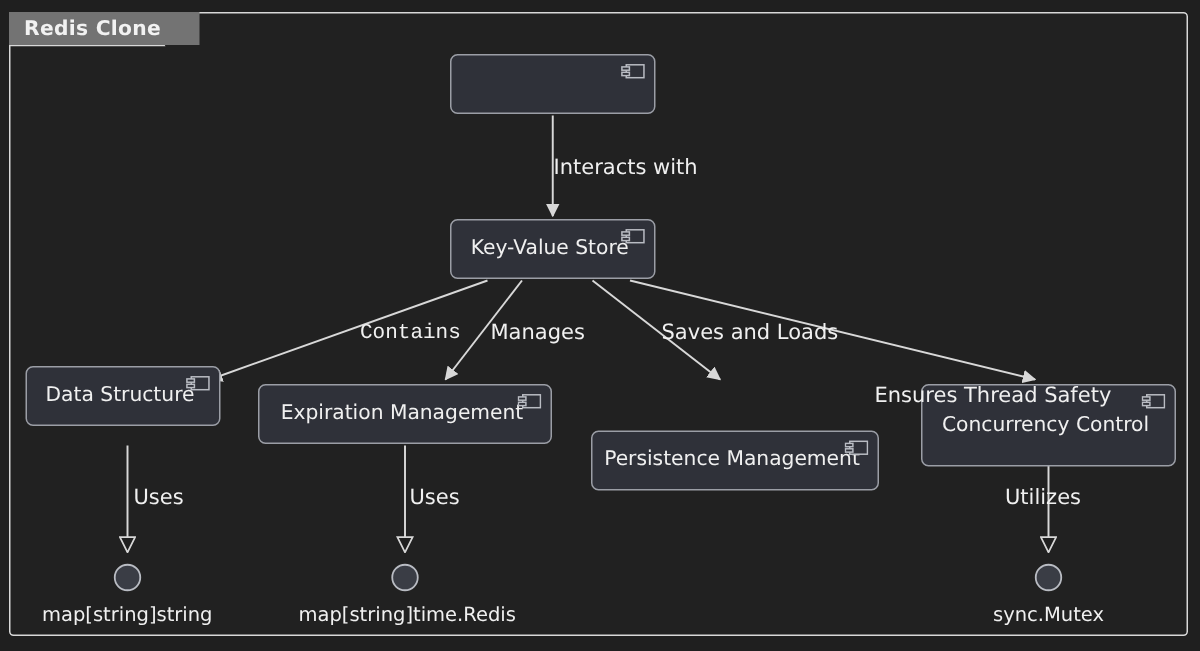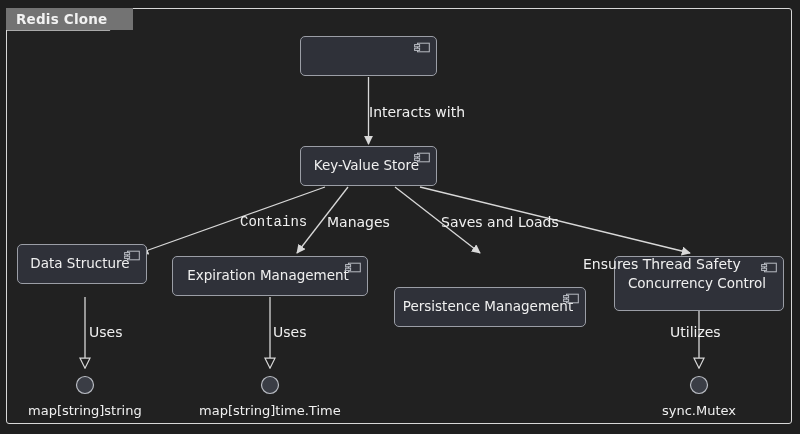--- a/index.html
+++ b/index.html
@@ -210,16 +210,16 @@
   <div class="edge-label" style="left:369px; top:105px;">Interacts with</div>
   <div class="edge-label" style="left:240px; top:215px;font-family:Liberation Mono, monospace;">Contains</div>
   <div class="edge-label" style="left:327px; top:215px;">Manages</div>
   <div class="edge-label" style="left:441px; top:215px;">Saves and Loads</div>
   <div class="edge-label" style="left:583px; top:215px;margin-top:42px;">Ensures Thread Safety</div>
   <div class="edge-label" style="left:89px; top:325px;">Uses</div>
   <div class="edge-label" style="left:273px; top:325px;">Uses</div>
   <div class="edge-label" style="left:670px; top:325px;">Utilizes</div>
 
   <div class="iface-label" style="left:28px; top:404px;text-align:center;">map[string]string</div>
-  <div class="iface-label" style="left:199px; top:404px;">map[string]time.Time</div>
+  <div class="iface-label" style="left:199px; top:404px;">map[string]time.Redis</div>
   <div class="iface-label" style="left:662px; top:404px;">sync.Mutex</div>
 
 </div>
 
 </body></html>

